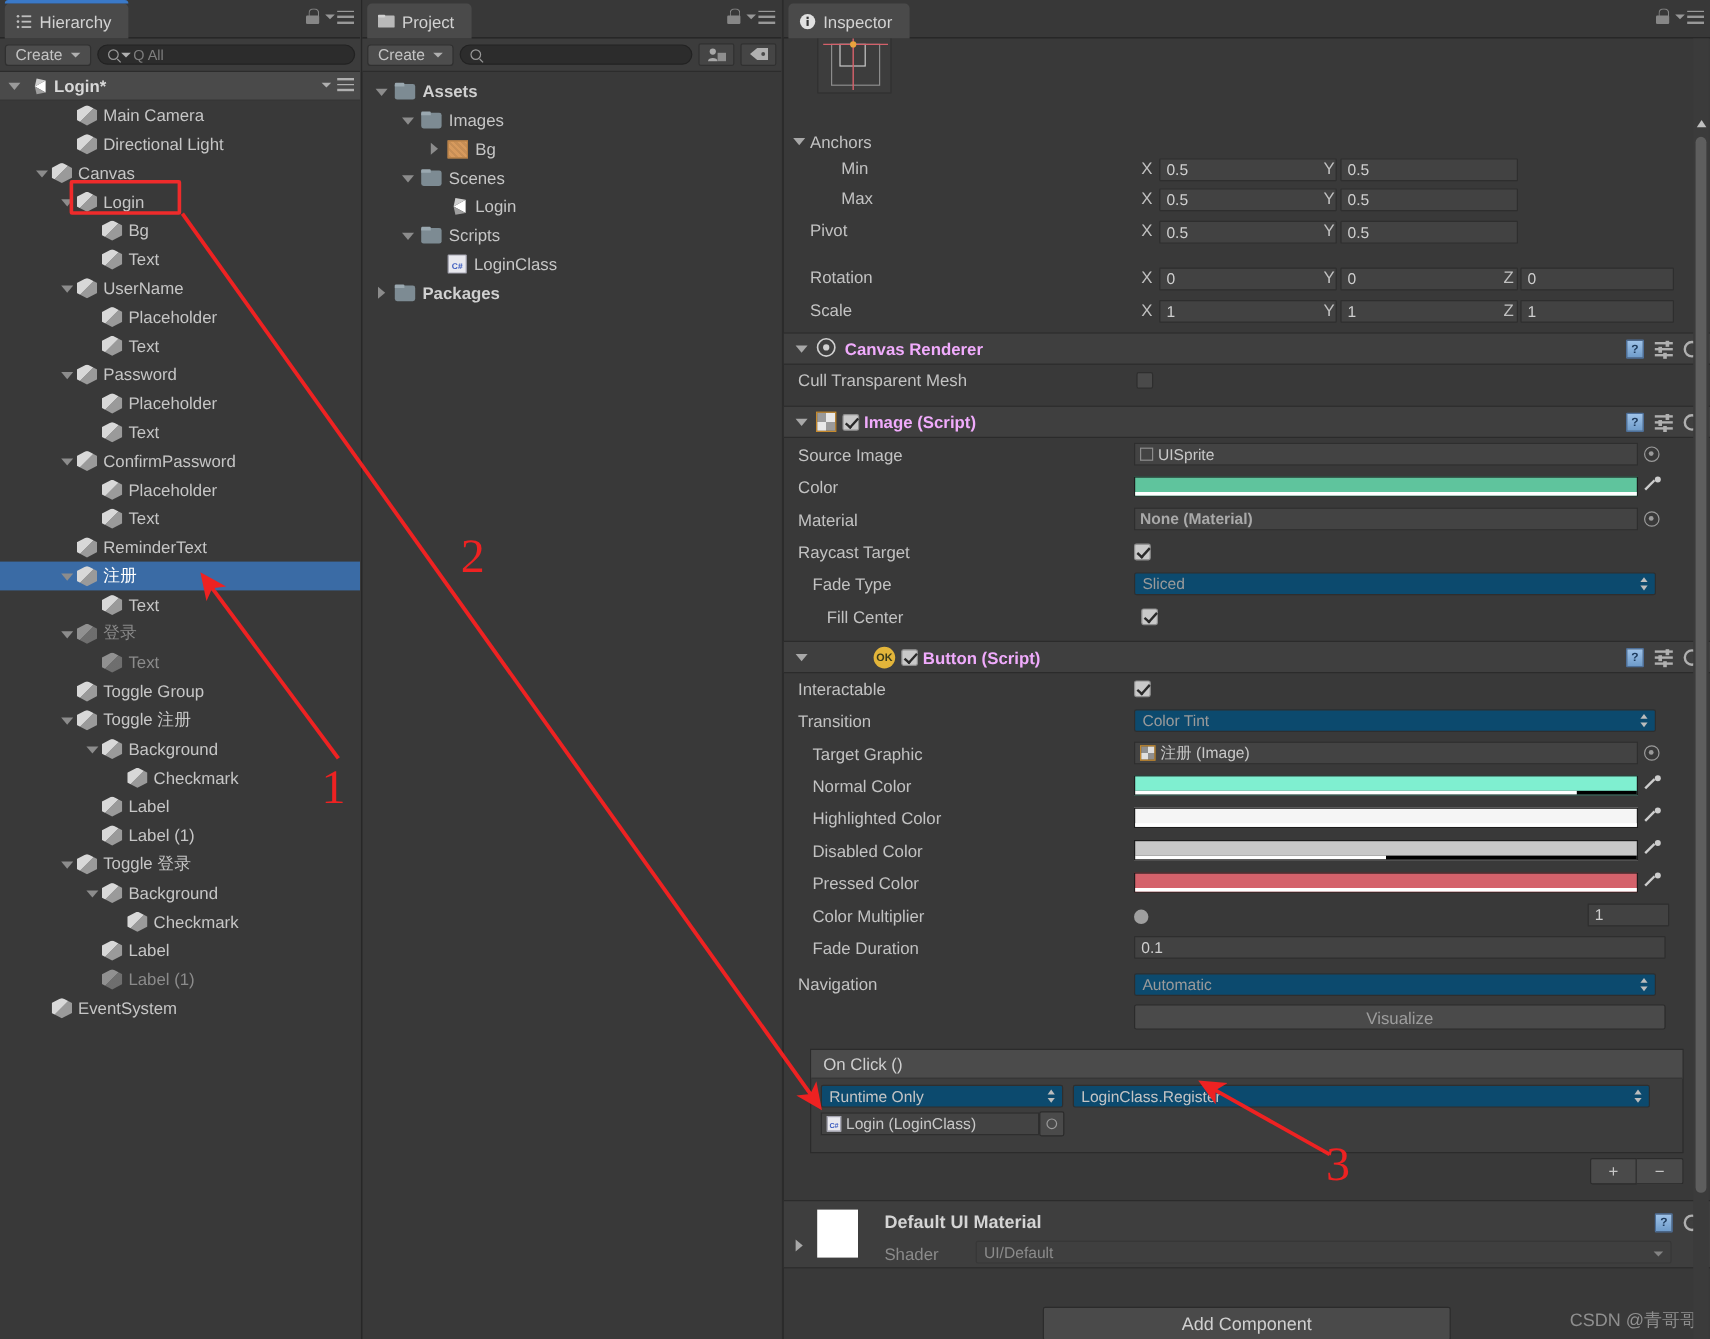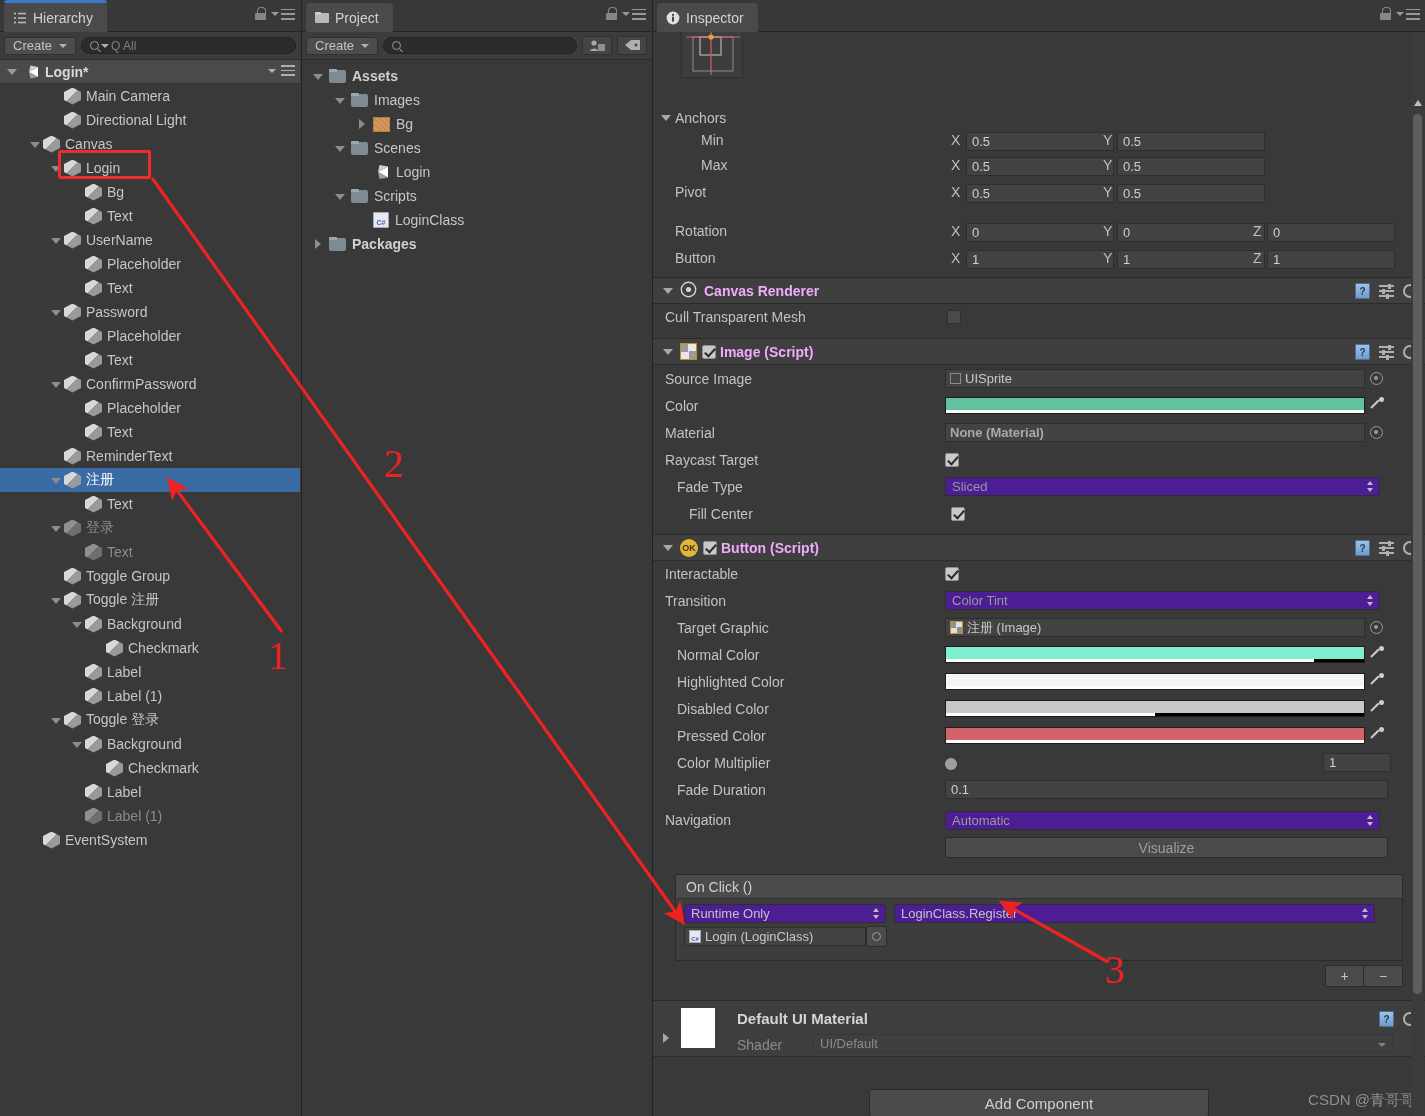--- a/index.html
+++ b/index.html
@@ -209,21 +209,21 @@
   .eyedrop { width: 14px; height: 17px; position: relative; flex: none; margin-left: 5px; }
   .eyedrop::before {
     content: ""; position: absolute; left: 1px; top: 10px; width: 11px; height: 2px;
     background: #cdcdcd; transform: rotate(-45deg); transform-origin: left center;
   }
   .eyedrop::after {
     content: ""; position: absolute; right: 0px; top: 0px; width: 5px; height: 5px;
     background: #cdcdcd; border-radius: 50%;
   }
   .dropdown {
-    background: #4c1d95; border: 1px solid #2e2e2e; height: 19px; border-radius: 2px;
+    background: #0c4a6e; border: 1px solid #2e2e2e; height: 19px; border-radius: 2px;
     display: flex; align-items: center; padding: 0 6px; color: #c4c4c4; font-size: 13px;
     position: relative;
   }
   .dropdown .ud {
     position: absolute; right: 5px; top: 3px; width: 7px; height: 11px;
   }
   .dropdown .ud::before { content:""; position:absolute; top:0; left:0; border-left:3.5px solid transparent; border-right:3.5px solid transparent; border-bottom:4px solid #bdbdbd; }
   .dropdown .ud::after  { content:""; position:absolute; bottom:0; left:0; border-left:3.5px solid transparent; border-right:3.5px solid transparent; border-top:4px solid #bdbdbd; }
 
   .objfield {
@@ -692,21 +692,21 @@
           <span class="fld" style="position:absolute;left:464px;width:148px;">
             <span>0</span>
             </span>
           <span class="axis" style="position:absolute;left:600px;">Z</span>
           <span class="fld" style="position:absolute;left:614px;width:128px;">
             <span>0</span>
             </span>
         </div>
 
         <div style="position:absolute;left:0;top:218px;width:100%;">
-          <span class="prop-label" style="position:absolute;left:22px;">Button</span>
+          <span class="prop-label" style="position:absolute;left:22px;">Scale</span>
           <span class="axis" style="position:absolute;left:298px;">X</span>
           <span class="fld" style="position:absolute;left:313px;width:148px;">
             <span>1</span>
             </span>
           <span class="axis" style="position:absolute;left:450px;">Y</span>
           <span class="fld" style="position:absolute;left:464px;width:148px;">
             <span>1</span>
             </span>
           <span class="axis" style="position:absolute;left:600px;">Z</span>
           <span class="fld" style="position:absolute;left:614px;width:128px;">
@@ -807,21 +807,21 @@
 
         <div class="prop-row" style="height:27px;padding-left:36px">
           <span class="prop-label" style="width:262px">Fill Center</span>
           <span class="chk on"></span>
         </div>
       </div>
 
       <div style="margin-top:7px;">
         <div class="comp-header">
           <span class="tri"></span>
-          <span style="width:18px;height:18px;border-radius:50%;background:#e3b53a;color:#3a3a1a;font-size:9px;font-weight:bold;display:flex;align-items:center;justify-content:center;">OK</span>
+          <span style="width:18px;height:18px;border-radius:50%;background:#e3b53a;color:#3a3a1a;font-size:9px;font-weight:bold;display:flex;align-items:center;justify-content:center;margin-left:48px;">OK</span>
           <span class="chk on" style="margin-left:-2px"></span>
           <span class="title" style="margin-left:-3px">Button (Script)</span>
           <span class="hdr-icons">
             <span class="ico-help">?</span>
             <span class="ico-preset">
                 <i></i>
                 <i></i>
                 <i></i>
                 <b></b>
                 <b></b>

